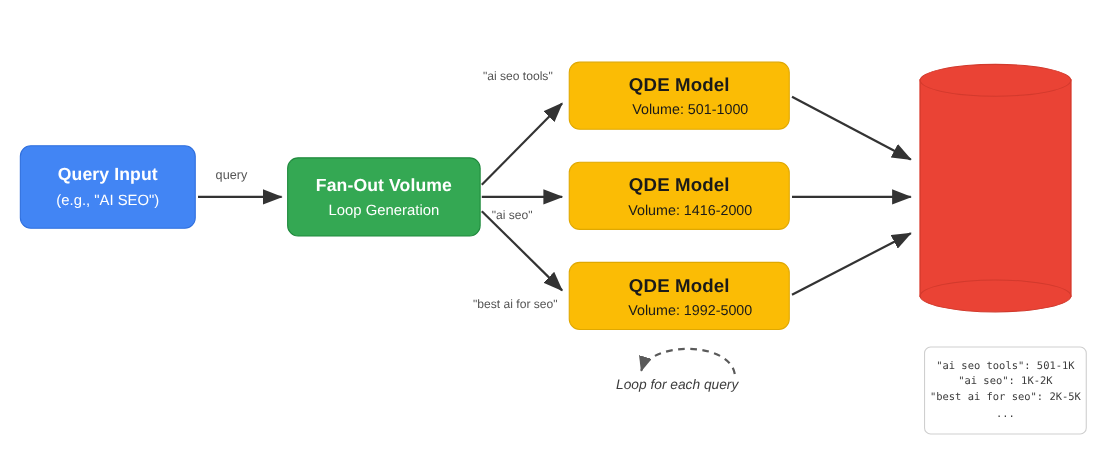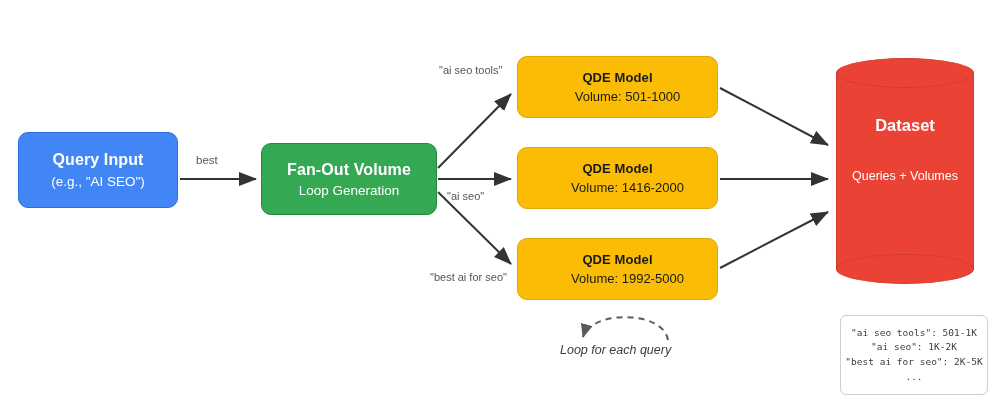--- a/index.html
+++ b/index.html
@@ -61,21 +61,21 @@
 
   
   .qde {
     left: 517px;
     width: 201px;
     height: 62px;
     background: #fbbc05;
     border: 1px solid #e0a800;
     color: #1a1a1a;
   }
-  .qde .title { font-size: 13px; margin-bottom: 4px; }
+  .qde .title { font-size: 17px; margin-bottom: 4px; }
   .qde .sub { font-size: 13px; margin-left: 20px; }
   #qde-0 { top: 56px; }
   #qde-1 { top: 147px; }
   #qde-2 { top: 238px; }
 
   
   #dataset {
     position: absolute;
     left: 836px;
     top: 58px;
@@ -219,32 +219,28 @@
   </div>
   <div class="node qde" id="qde-2">
     <div class="title">QDE Model</div>
     <div class="sub">Volume: 1992-5000</div>
   </div>
 
   <div id="dataset">
     <div class="cyl-body"></div>
     <div class="cyl-bottom"></div>
     <div class="cyl-top"></div>
-    <div class="cyl-text">
-      <div class="title">Dataset</div>
-      <div class="sub">Queries + Volumes</div>
-    </div>
   </div>
 
   <div id="sample-box">
     <div>"ai seo tools": 501-1K</div>
     <div>"ai seo": 1K-2K</div>
     <div>"best ai for seo": 2K-5K</div>
     <div>...</div>
   </div>
 
-  <div class="edge-label" id="label-seed">best</div>
+  <div class="edge-label" id="label-seed">query</div>
   <div class="edge-label" id="label-q0">"ai seo tools"</div>
   <div class="edge-label" id="label-q1">"ai seo"</div>
   <div class="edge-label" id="label-q2">"best ai for seo"</div>
   <div class="edge-label" id="label-loop">Loop for each query</div>
 
 </div>
 
 </body></html>

